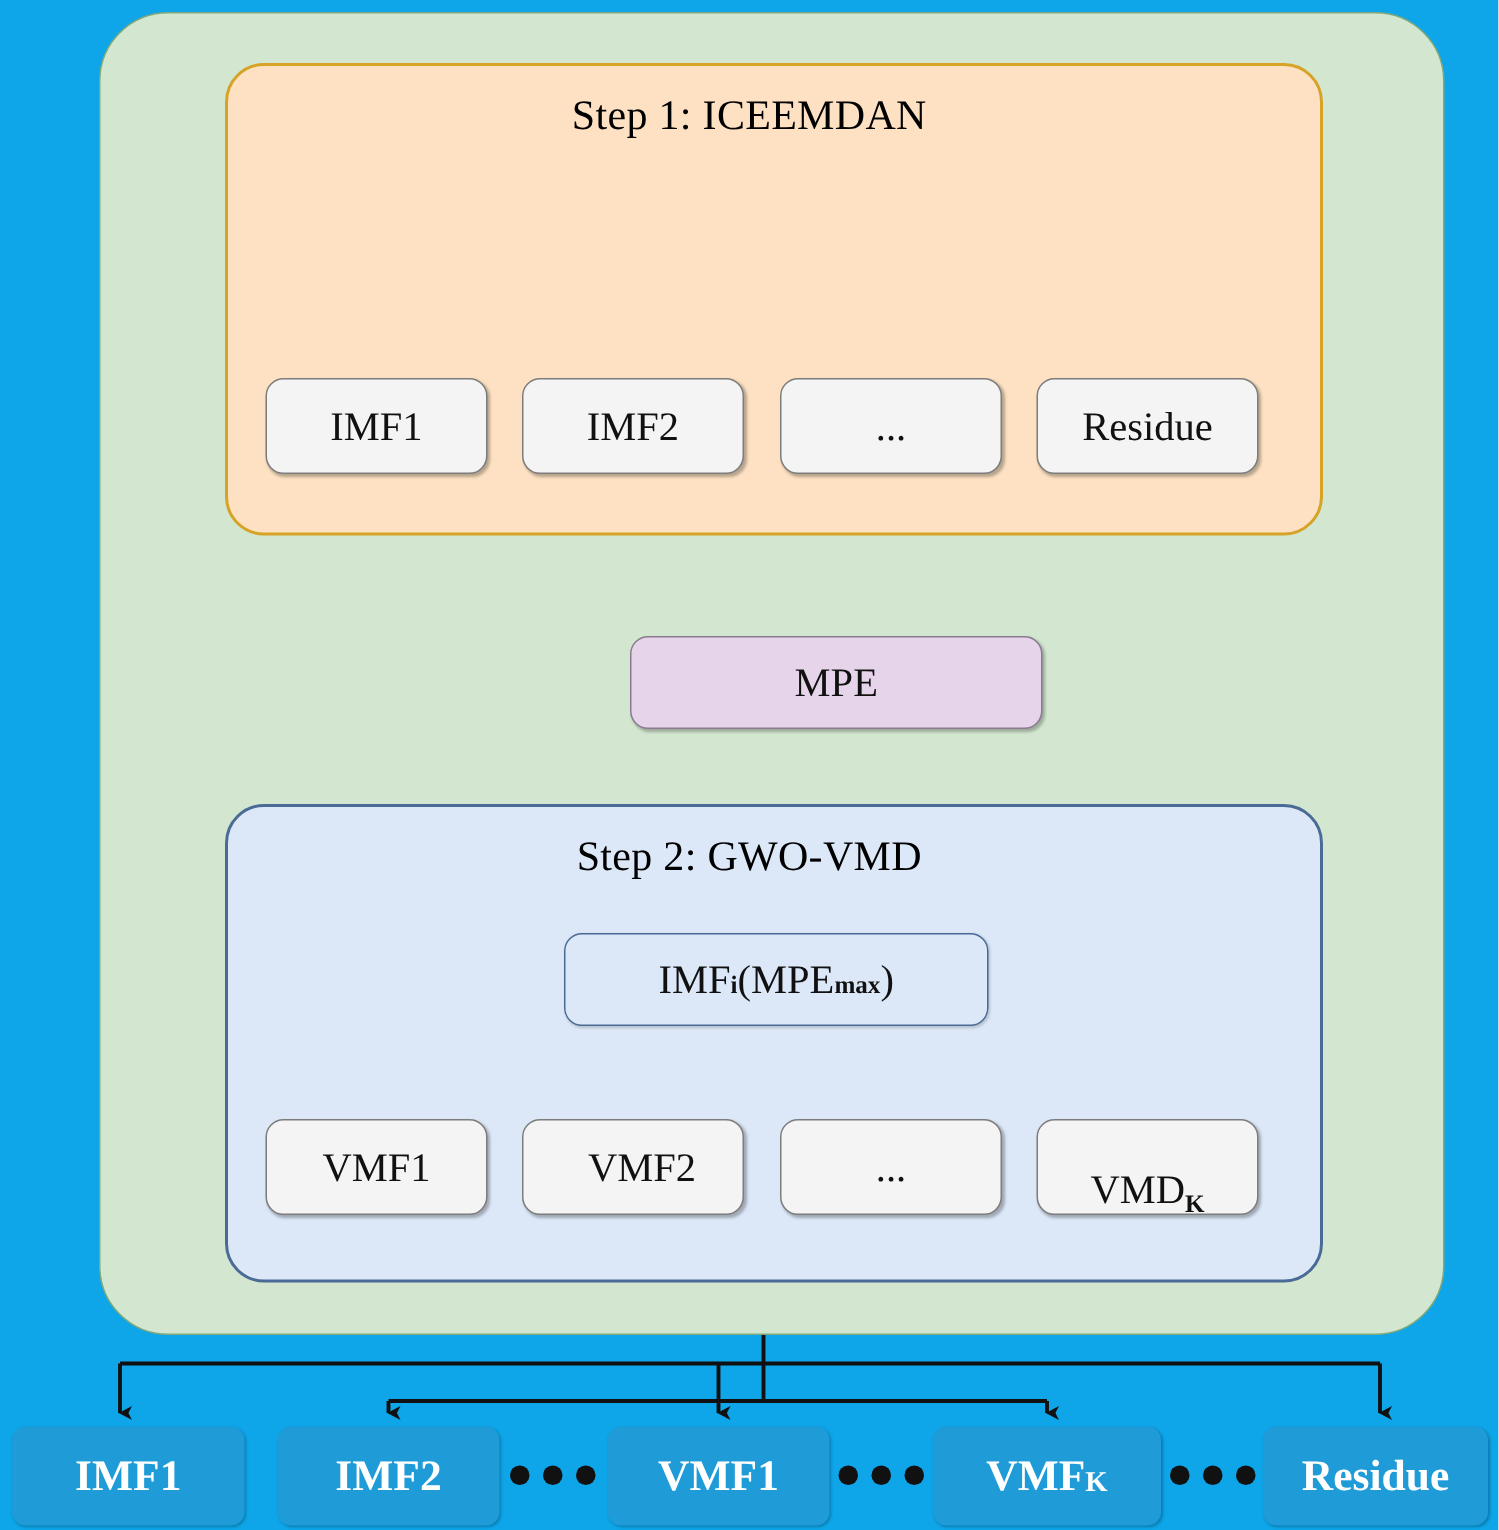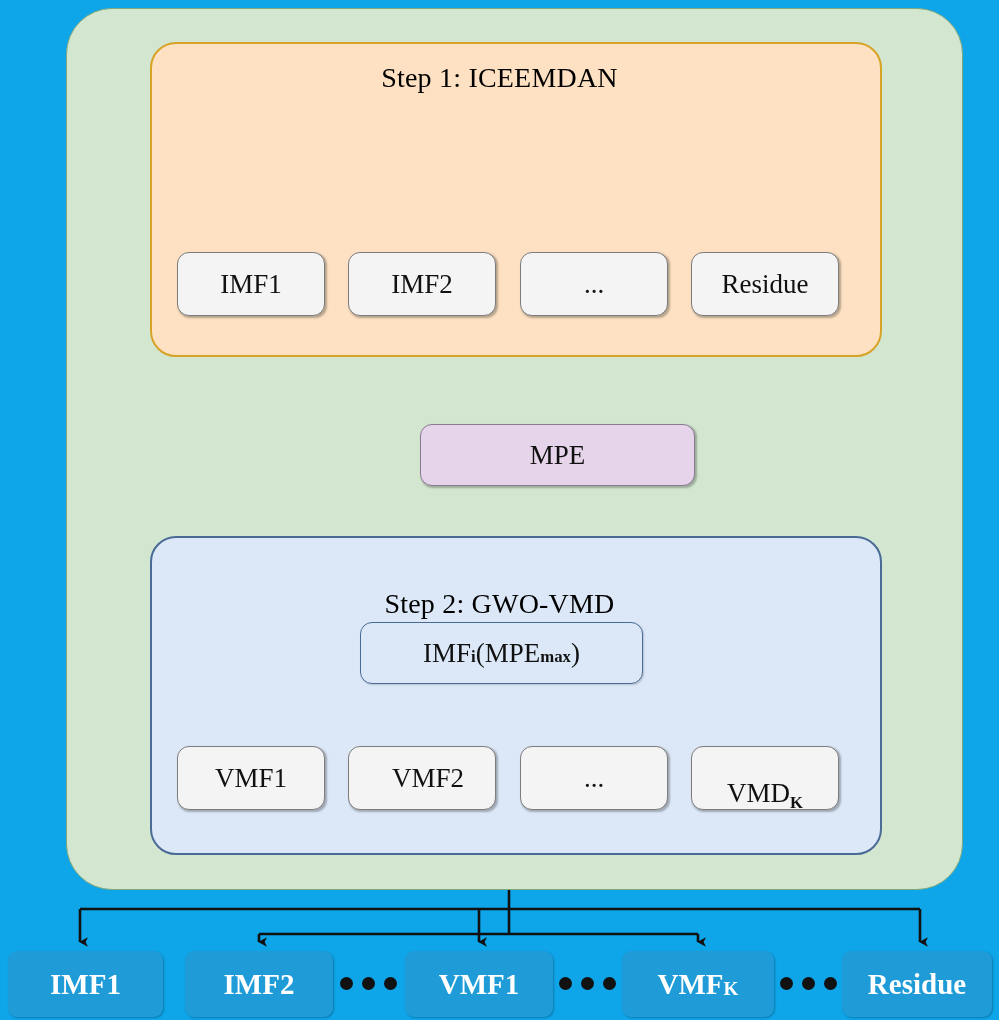--- a/index.html
+++ b/index.html
@@ -58,21 +58,21 @@
   .step-title {
     position: absolute;
     width: 100%;
     text-align: center;
     font-size: 28px;
     color: #000000;
     letter-spacing: 0.2px;
     white-space: nowrap;
   }
   .step1-title { left: 0; top: 62px; }
-  .step2-title { left: 0; top: 556px; margin-top: 32px; }
+  .step2-title { left: 0; top: 556px; }
 
   
   .node {
     position: absolute;
     box-sizing: border-box;
     display: flex;
     align-items: center;
     justify-content: center;
     border-radius: 12px;
     font-size: 27px;
@@ -107,21 +107,21 @@
     left: 372px;
     top: 424px;
     width: 275px;
     height: 62px;
     background: #e6d4ea;
     border: 1.4px solid #8a7b90;
     box-shadow: 1.5px 1.5px 2px rgba(0,0,0,0.26);
     margin-left: 48px;
   }
   .node-imfi {
-    left: 360px;
+    left: 376px;
     top: 622px;
     width: 283px;
     height: 62px;
     background: #dce8f8;
     border: 1.6px solid #4a6b96;
     box-shadow: 1px 1px 2px rgba(0,0,0,0.18);
   }
 
   
   .r1 { top: 252px; }

